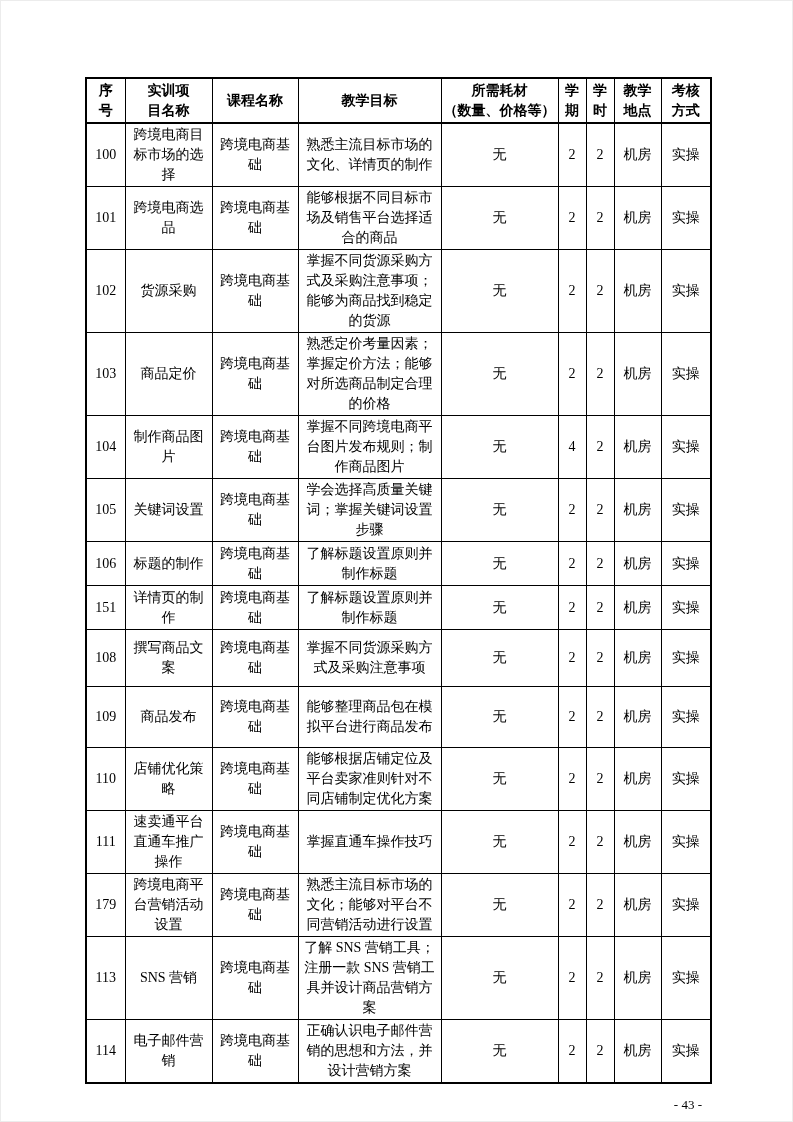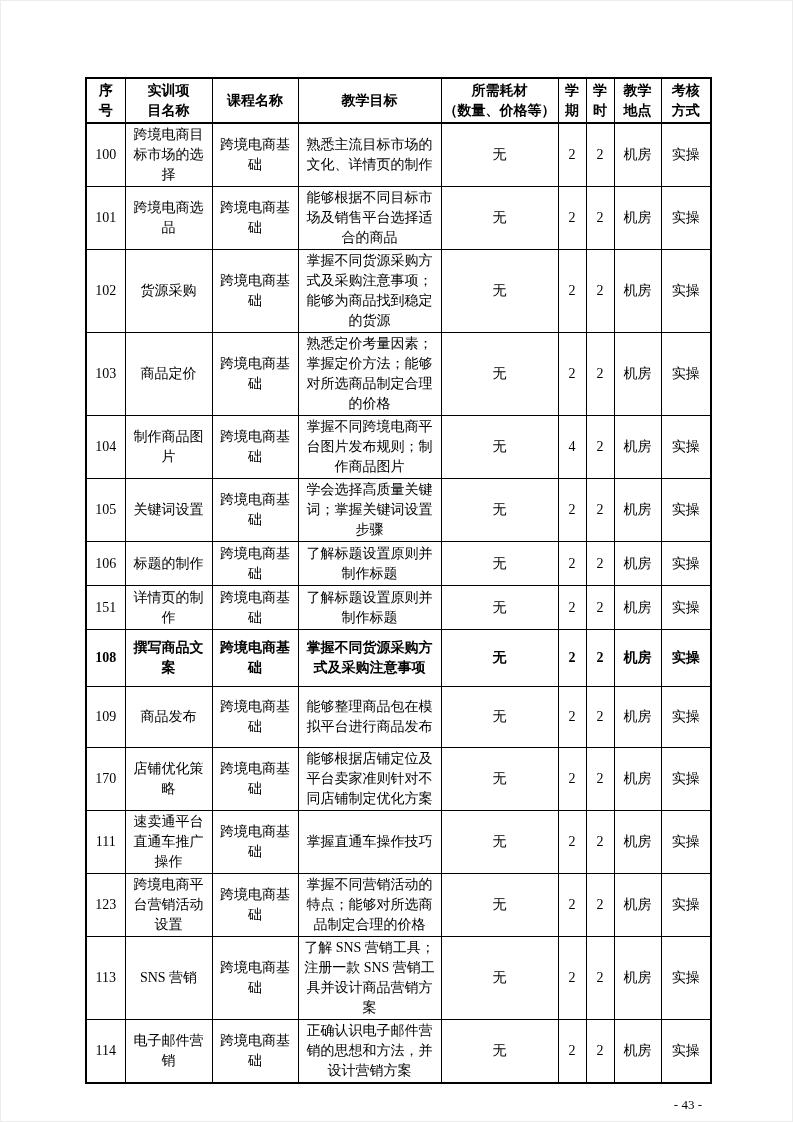--- a/index.html
+++ b/index.html
@@ -52,21 +52,21 @@
   td.col-project,td.col-course{padding:1px 0;}
   
   tbody tr:nth-child(1){height:52px;}
   tbody tr:nth-child(2){height:61px;}
   tbody tr:nth-child(3){height:62px;}
   tbody tr:nth-child(4){height:63px;}
   tbody tr:nth-child(5){height:62px;}
   tbody tr:nth-child(6){height:62px;}
   tbody tr:nth-child(7){height:44px;padding-left:26px;}
   tbody tr:nth-child(8){height:44px;}
-  tbody tr:nth-child(9){height:57px;font-weight:bold;}
+  tbody tr:nth-child(9){height:57px;}
   tbody tr:nth-child(10){height:61px;padding-left:36px;}
   tbody tr:nth-child(11){height:62px;}
   tbody tr:nth-child(12){height:60px;}
   tbody tr:nth-child(13){height:62px;}
   tbody tr:nth-child(14){height:63px;}
   tbody tr:nth-child(15){height:62px;}
   .doc-footer{
     margin-top:13px;
     text-align:right;
     font-size:13px;
@@ -226,21 +226,21 @@
     <td class="col-course">跨境电商基础</td>
     <td class="col-objective">能够整理商品包在模拟平台进行商品发布</td>
     <td class="col-materials">无</td>
     <td class="col-semester">2</td>
     <td class="col-hours">2</td>
     <td class="col-location">机房</td>
     <td class="col-assessment">实操</td>
   </tr>
 
   <tr>
-    <td class="col-seq">170</td>
+    <td class="col-seq">110</td>
     <td class="col-project">店铺优化策略</td>
     <td class="col-course">跨境电商基础</td>
     <td class="col-objective">能够根据店铺定位及平台卖家准则针对不同店铺制定优化方案</td>
     <td class="col-materials">无</td>
     <td class="col-semester">2</td>
     <td class="col-hours">2</td>
     <td class="col-location">机房</td>
     <td class="col-assessment">实操</td>
   </tr>
 
@@ -250,24 +250,24 @@
     <td class="col-course">跨境电商基础</td>
     <td class="col-objective">掌握直通车操作技巧</td>
     <td class="col-materials">无</td>
     <td class="col-semester">2</td>
     <td class="col-hours">2</td>
     <td class="col-location">机房</td>
     <td class="col-assessment">实操</td>
   </tr>
 
   <tr>
-    <td class="col-seq">123</td>
+    <td class="col-seq">179</td>
     <td class="col-project">跨境电商平台营销活动设置</td>
     <td class="col-course">跨境电商基础</td>
-    <td class="col-objective">掌握不同营销活动的特点；能够对所选商品制定合理的价格</td>
+    <td class="col-objective">熟悉主流目标市场的文化；能够对平台不同营销活动进行设置</td>
     <td class="col-materials">无</td>
     <td class="col-semester">2</td>
     <td class="col-hours">2</td>
     <td class="col-location">机房</td>
     <td class="col-assessment">实操</td>
   </tr>
 
   <tr>
     <td class="col-seq">113</td>
     <td class="col-project">SNS 营销</td>

